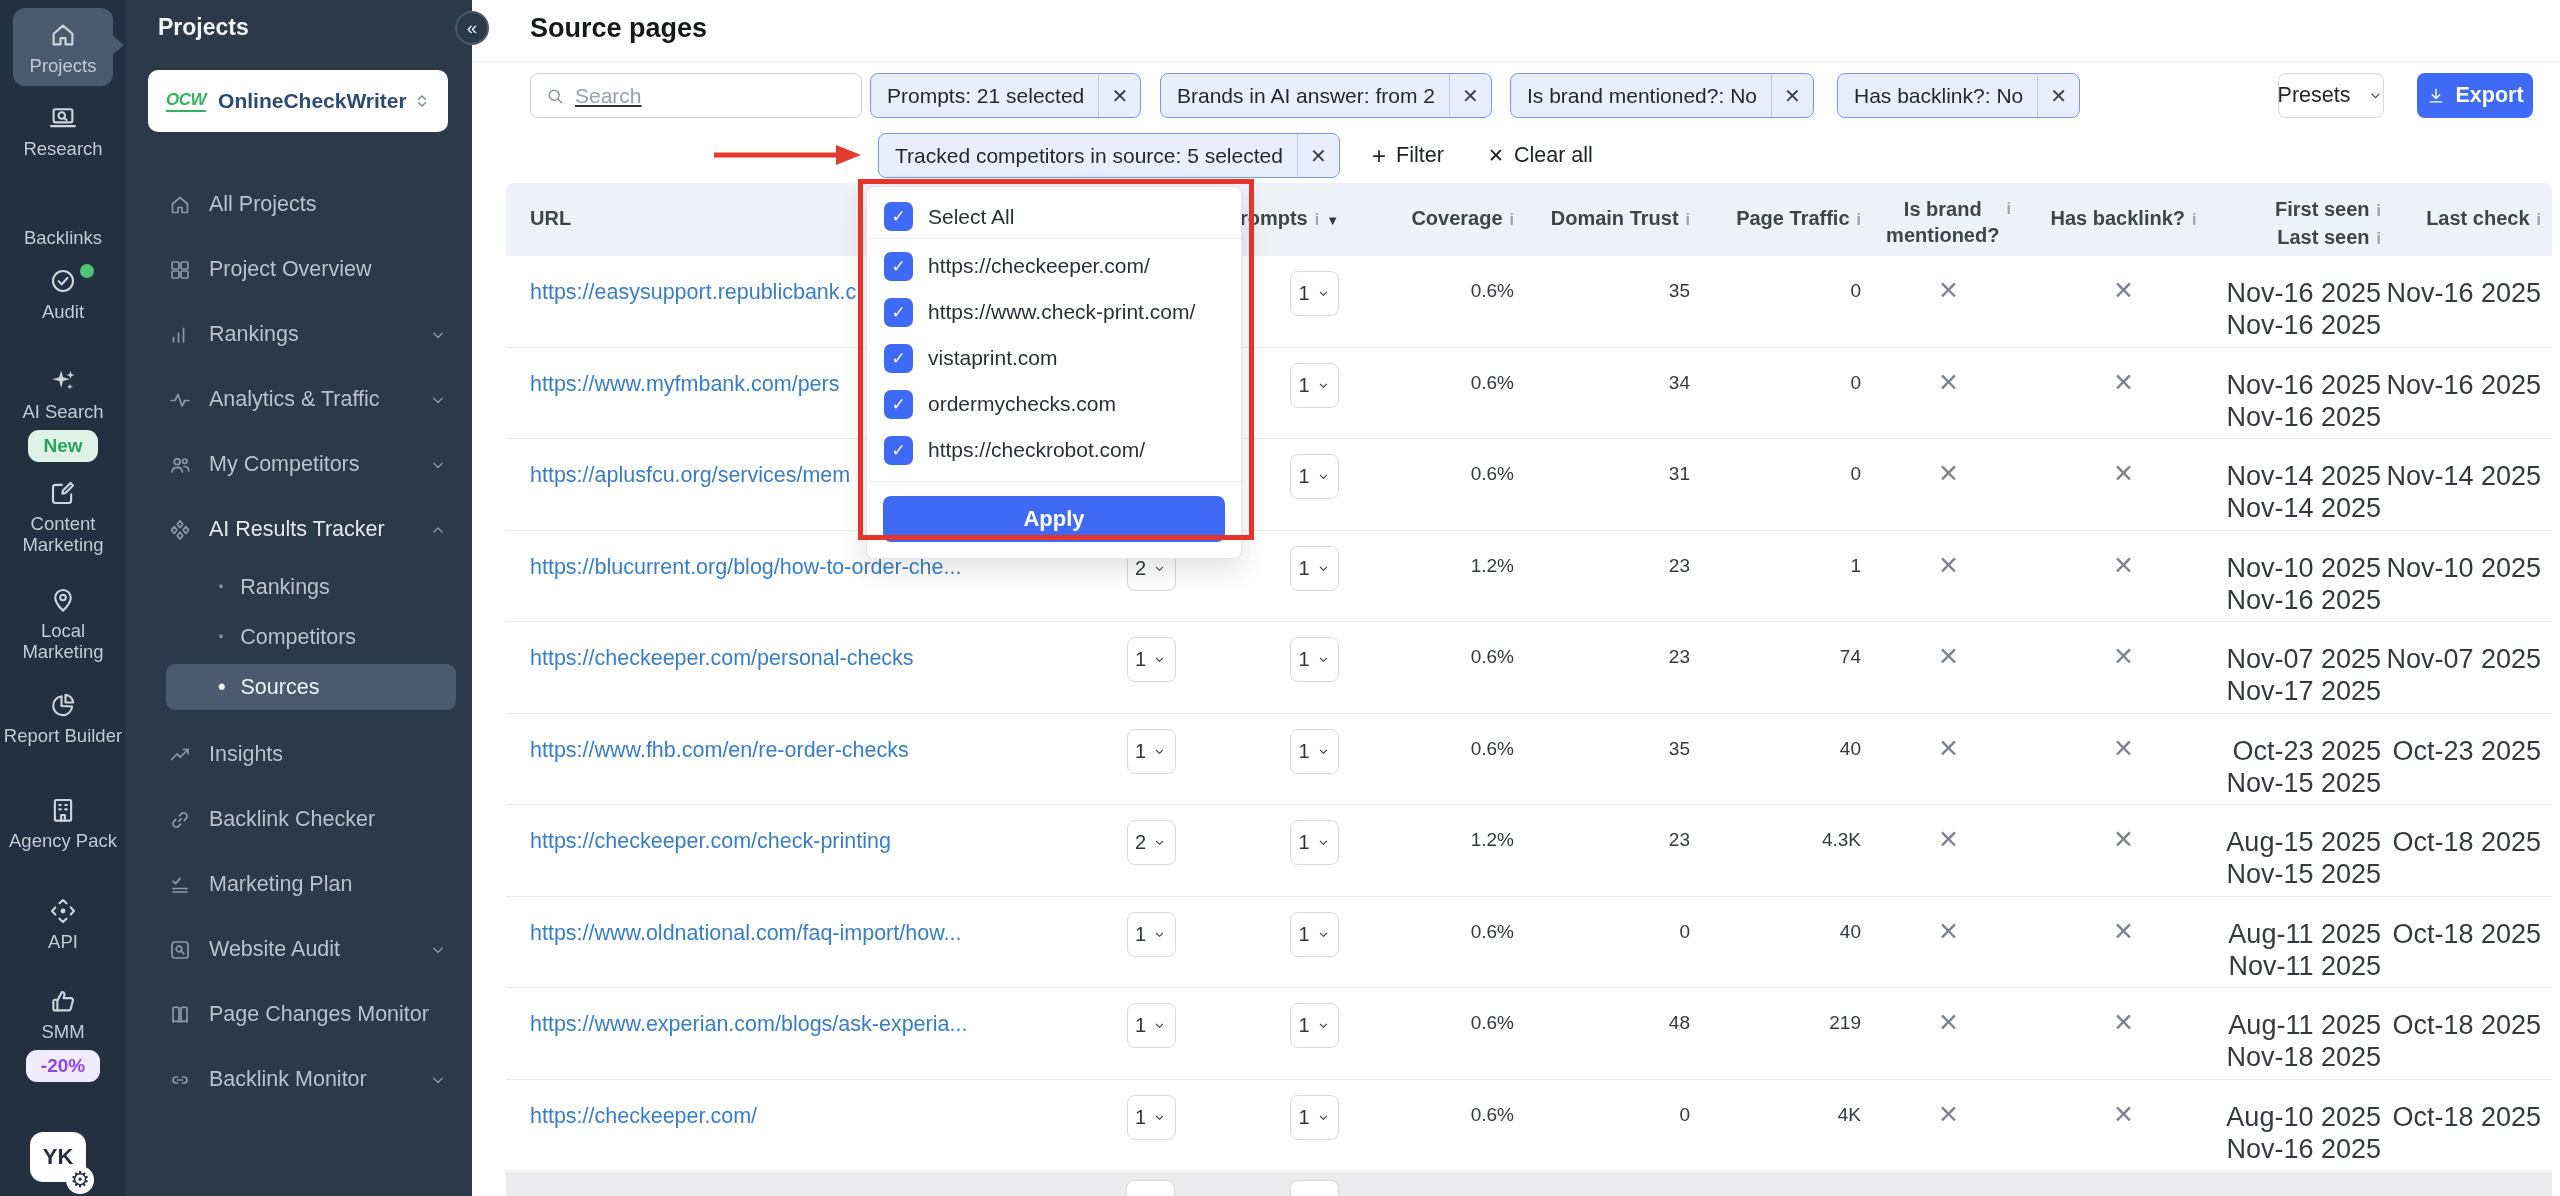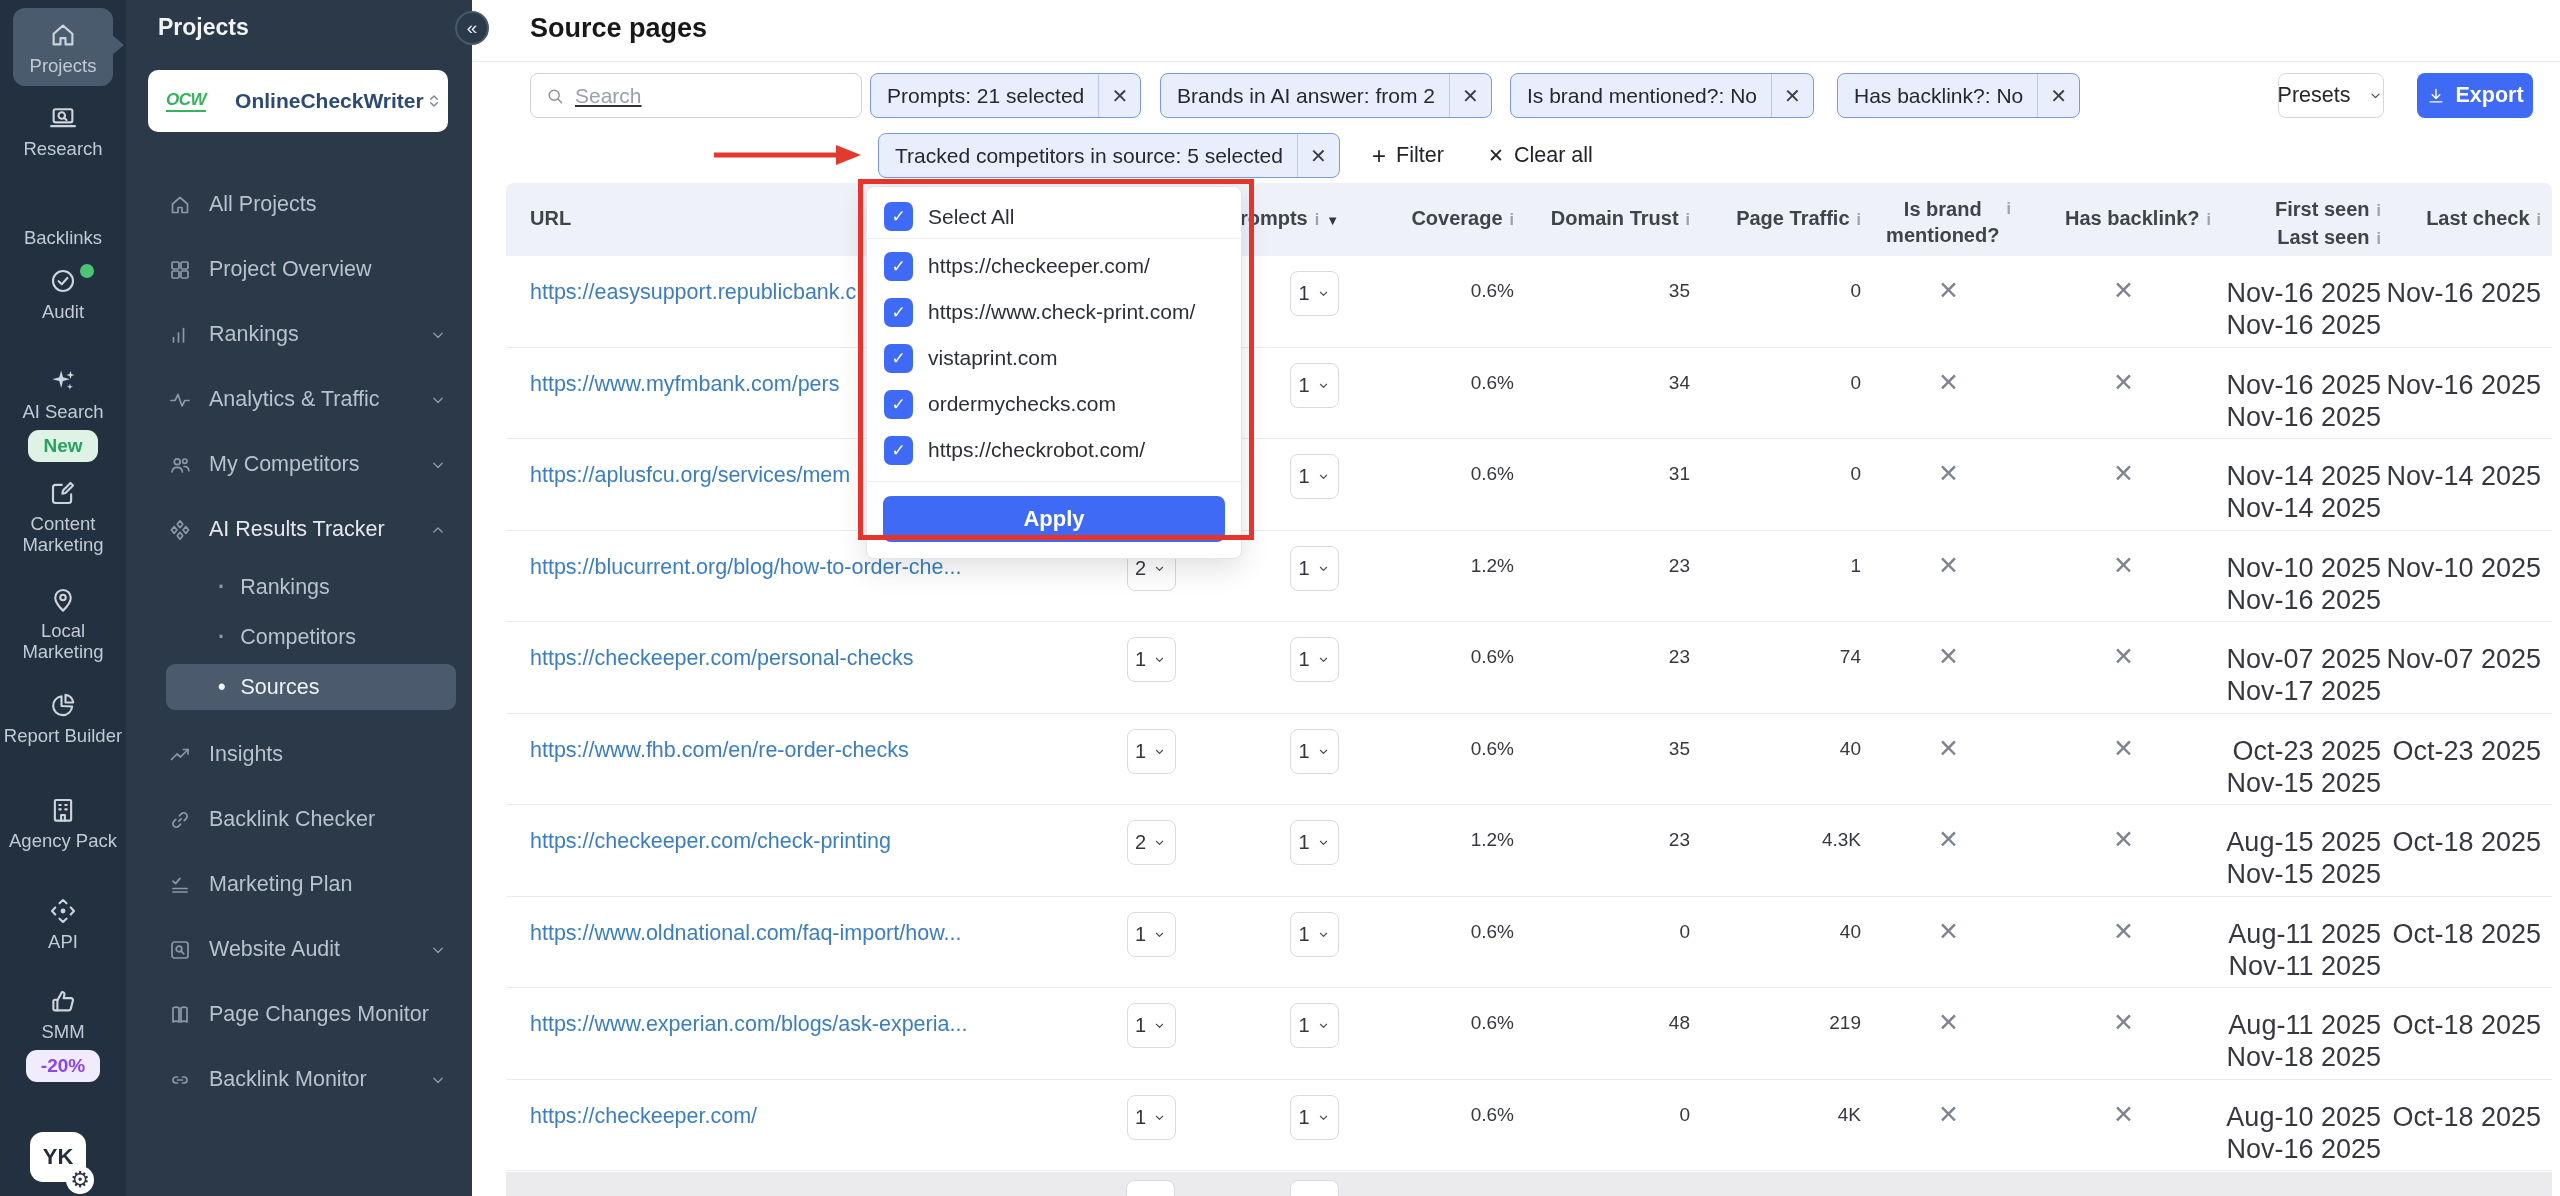--- a/index.html
+++ b/index.html
@@ -18,21 +18,21 @@
   .rail-badge.green { background:#def3e5; color:#26a35e; }
   .rail-badge.purple { background:#f0ebfd; color:#8b45ec; }
   .notif-dot { position:absolute; top:-2px; right:32px; width:14px; height:14px; border-radius:50%; background:#4cc577; }
   #avatar { position:absolute; left:30px; top:1132px; width:56px; height:50px; background:#fff; border-radius:13px; color:#222c3a; font-size:22px; font-weight:700; display:flex; align-items:center; justify-content:center; }
   #avatar-gear { position:absolute; left:66px; top:1166px; width:28px; height:28px; background:#fff; border-radius:50%; color:#2b3442; font-size:22px; line-height:28px; text-align:center; }
 
   
   #sidenav { position:absolute; left:126px; top:0; width:346px; height:100%; background:#2b3949; z-index:9; }
   #sidenav-header { position:absolute; left:32px; top:14px; font-size:23px; font-weight:700; color:#f2f5f8; }
   #project-card { position:absolute; left:22px; top:70px; width:300px; height:62px; background:#fff; border-radius:10px; display:flex; align-items:center; padding:0 16px 0 18px; }
-  #project-logo { font-size:17px; font-weight:800; font-style:italic; color:#35b35c; letter-spacing:-0.5px; border-bottom:2px solid #35b35c; margin-right:29px; }
+  #project-logo { font-size:17px; font-weight:800; font-style:italic; color:#35b35c; letter-spacing:-0.5px; border-bottom:2px solid #35b35c; margin-right:12px; }
   #project-name { font-size:21px; font-weight:700; color:#2c4a73; flex:1; }
   #project-updown { color:#7c8694; display:flex; }
   .nav-item { position:absolute; left:0; width:100%; display:flex; align-items:center; padding:0 24px 0 42px; color:#b9c2cc; font-size:21.5px; height:65px; }
   .nav-item .nic { width:24px; display:flex; color:#8d98a5; margin-right:17px; flex:none; }
   .nav-item .nlabel { flex:1; white-space:nowrap; }
   .nav-item .nchev { color:#8d98a5; display:flex; }
   .nav-item.expanded { color:#e4e9ee; }
   .nav-sub { position:absolute; left:0; width:100%; height:50px; padding:0 16px 0 40px; display:flex; align-items:center; color:#b9c2cc; font-size:21.5px; }
   .nav-sub .subinner { display:flex; align-items:center; width:100%; height:46px; border-radius:9px; padding-left:52px; }
   .nav-sub .bullet { margin-right:15px; color:#8b97a3; font-weight:700; }
@@ -448,21 +448,21 @@
           <div class="th cell" style="width: 565px; padding-top: 24px; text-align: left;"><span>URL</span></div>
           <div class="th cell" style="width: 112px;"></div>
           <div class="th cell" style="width: 132px; padding-top: 24px; text-align: right;"><span>Prompts</span><span class="i">i</span><span class="sortv">▼</span></div>
           <div class="th cell" style="width: 175px; padding-top: 24px; text-align: right;"><span>Coverage</span><span class="i">i</span></div>
           <div class="th cell" style="width: 176px; padding-top: 24px; text-align: right;"><span>Domain Trust</span><span class="i">i</span></div>
           <div class="th cell" style="width: 171px; padding-top: 24px; text-align: right;"><span>Page Traffic</span><span class="i">i</span></div>
           <div class="th cell" style="width: 175px; padding-top: 13px; display: flex; justify-content: center;">
             <span style="text-align:center;line-height:26px;">Is brand<br>mentioned?</span>
             <span class="i" style="margin-top:4px;">i</span>
           </div>
-          <div class="th cell" style="width: 175px; padding-top: 24px; text-align: right;"><span>Has backlink?</span><span class="i">i</span></div>
+          <div class="th cell" style="width: 175px; padding-top: 24px; text-align: center;"><span>Has backlink?</span><span class="i">i</span></div>
           <div class="th cell" style="width: 170px; padding-top: 13px; text-align: right; line-height: 26px;">
             <div>First seen<span class="i">i</span></div>
             <div>Last seen<span class="i">i</span></div>
           </div>
           <div class="th cell" style="width: 160px; padding-top: 24px; text-align: right;"><span>Last check</span><span class="i">i</span></div>
         </div>
       <div id="tbody">
           <div class="trow">
             <div class="cell url-cell" style="width:565px;padding-top:24px;"><a href="#">https://easysupport.republicbank.c</a></div>
             <div class="cell" style="width:112px;padding-top:15px;display:flex;justify-content:center;"></div>

